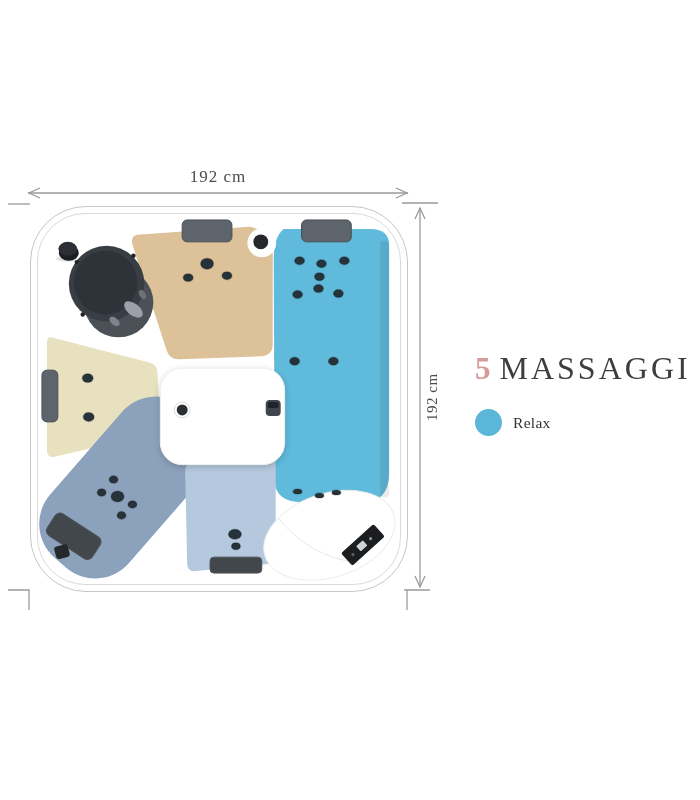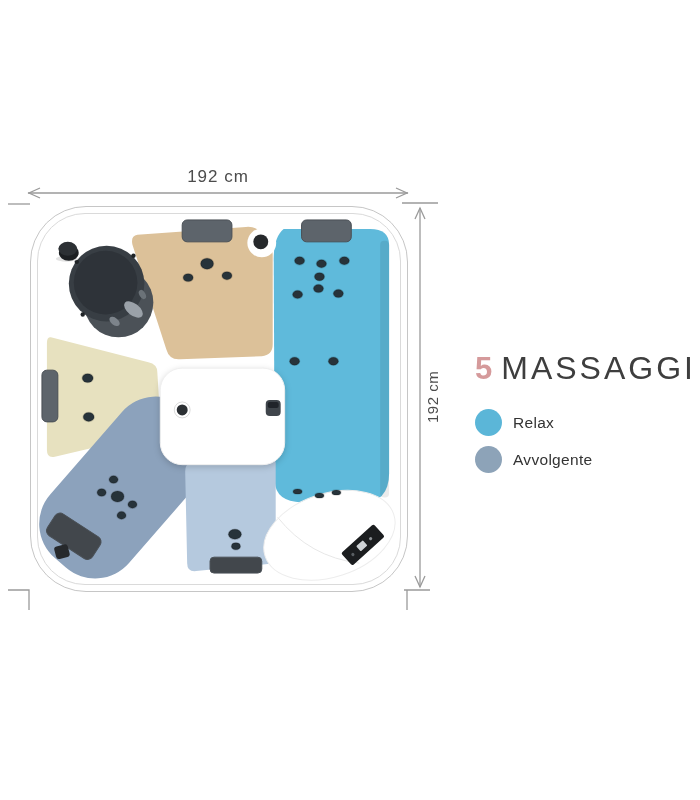--- a/index.html
+++ b/index.html
@@ -1,18 +1,18 @@
 <!DOCTYPE html>
 <html><head>
 <meta charset="utf-8">
 <style>
   html,body{margin:0;padding:0;background:#ffffff;}
   .canvas{
     position:relative;width:700px;height:800px;background:#ffffff;overflow:hidden;
-    font-family:Liberation Sans, sans-serif;
+    font-family:Liberation Serif, serif;
   }
   
   .dims{position:absolute;left:0;top:0;width:700px;height:800px;pointer-events:none;}
   .dim-label{position:absolute;color:#4c4c4c;letter-spacing:1px;}
   .dim-label.top{left:28px;top:167px;width:380px;text-align:center;font-size:17px;}
   .dim-label.right{
     left:424px;top:352px;height:90px;width:22px;
     writing-mode:vertical-rl;transform:rotate(180deg);
     font-size:15px;text-align:center;letter-spacing:0.5px;
   }
@@ -155,19 +155,15 @@
 
   <div class="legend">
     <div class="legend-title">
       <span class="legend-count" style="color: rgb(213, 154, 155);">5</span>
       <span class="legend-title-text">MASSAGGI</span>
     </div>
     <div class="legend-item">
       <span class="swatch" style="background: rgb(91, 182, 216);"></span>
       <span class="legend-label">Relax</span>
     </div>
-    <div class="legend-item">
-      <span class="swatch" style="background: rgb(141, 163, 184);"></span>
-      <span class="legend-label">Avvolgente</span>
-    </div>
   </div>
 
 </div>
 
 </body></html>

